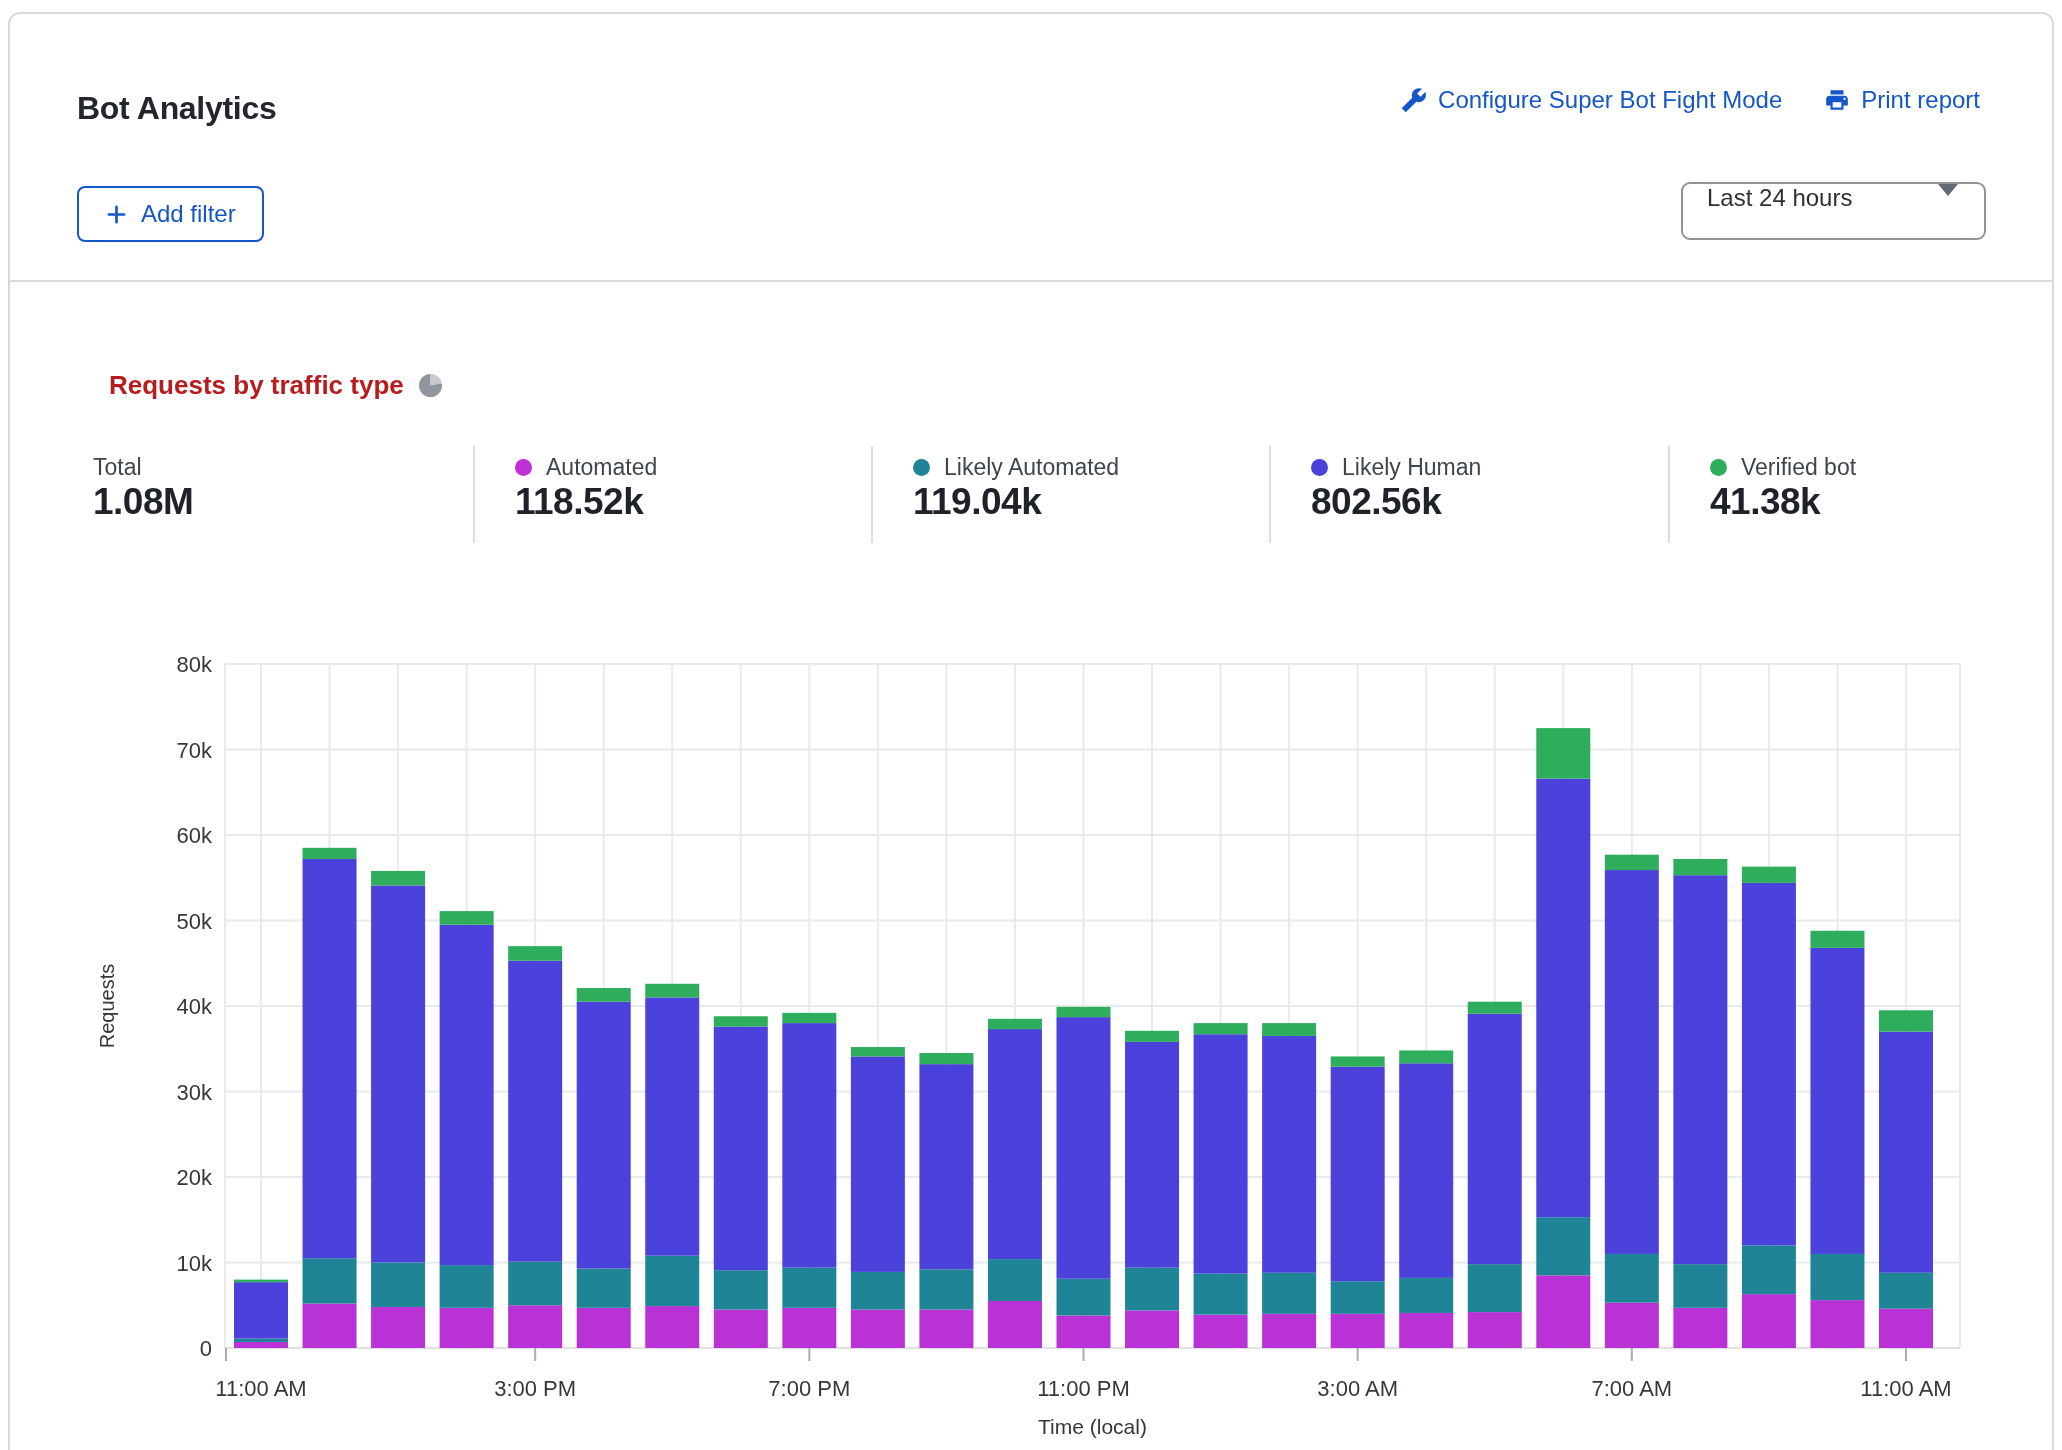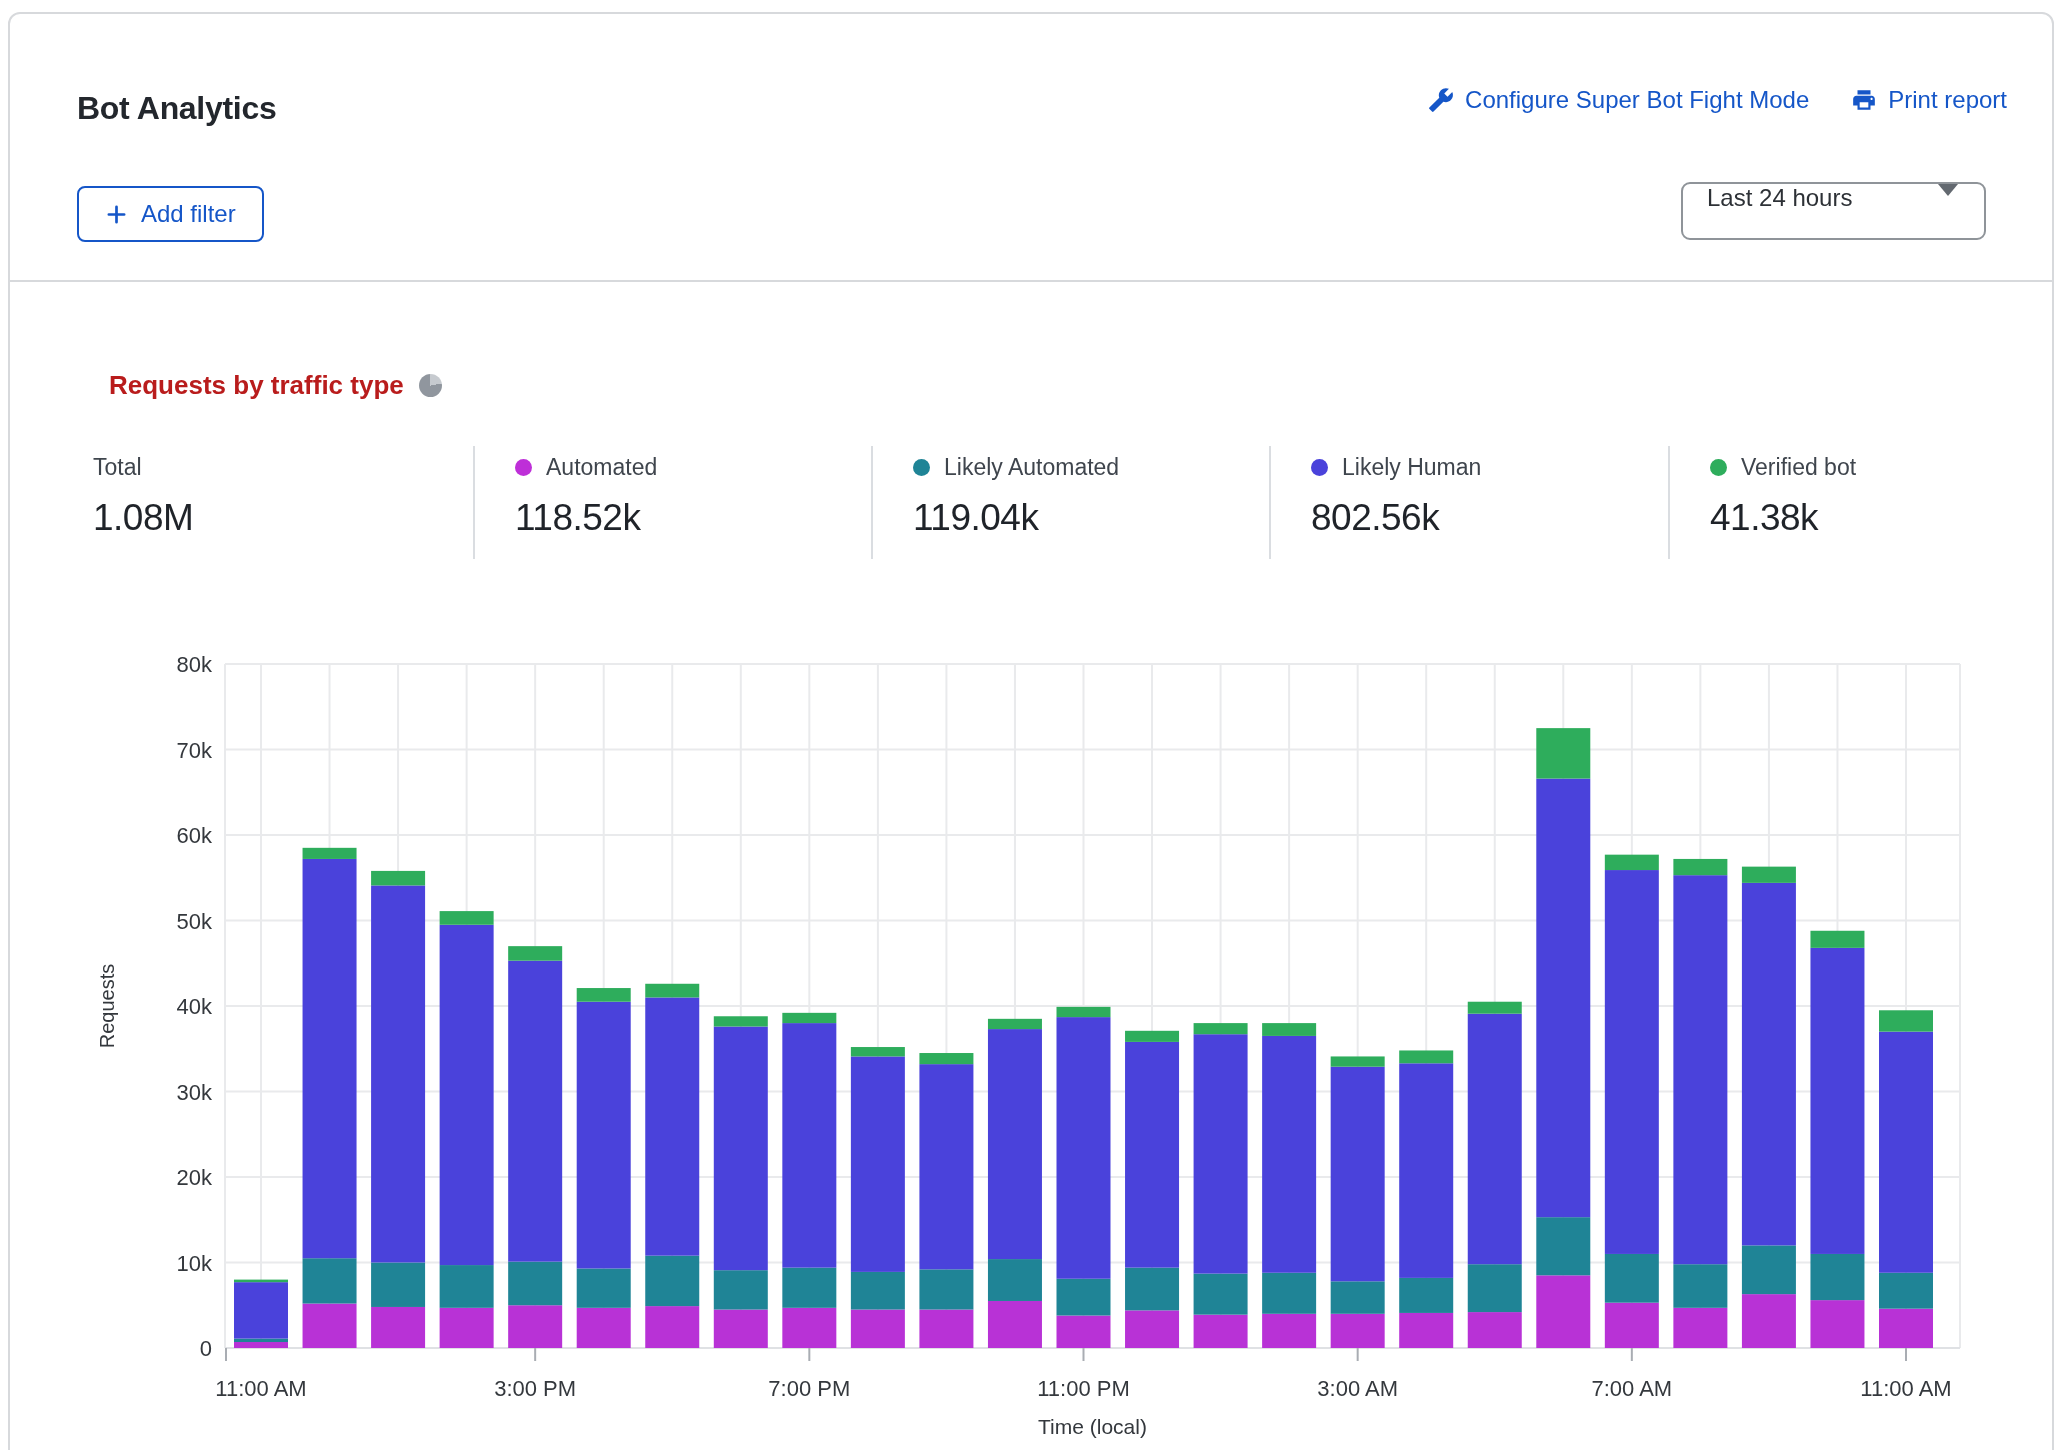--- a/index.html
+++ b/index.html
@@ -13,21 +13,21 @@
   .card {
     position:absolute; left:8px; top:12px; width:2046px; height:1520px;
     background:#fff; border:2px solid #d7d9dc; border-radius:12px;
   }
   
   .page-title {
     position:absolute; left:67px; top:76px;
     font-size:32px; font-weight:700; color:#23272d; letter-spacing:-0.3px;
   }
   .header-links {
-    position:absolute; right:45px; top:72px;
+    position:absolute; right:72px; top:72px;
     display:flex; align-items:center; gap:42px;
   }
   .hlink {
     display:flex; align-items:center; gap:11px;
     color:#1556C8; font-size:24px; cursor:pointer; white-space:nowrap;
   }
   .hlink svg { display:block; fill:#1556C8; }
   .add-filter-btn {
     position:absolute; left:67px; top:172px;
     height:56px; padding:0 26px;
@@ -66,21 +66,21 @@
   
   .stats-row {
     position:absolute; left:83px; top:432px; right:60px;
     display:flex; align-items:flex-end;
   }
   .stat { padding-top:8px; padding-bottom:20px; }
   .stat + .stat { border-left:2px solid #dadde1; padding-left:40px; }
   .stat-label-row { display:flex; align-items:center; gap:14px; }
   .stat-dot { width:17px; height:17px; border-radius:50%; flex:0 0 auto; }
   .stat-label { font-size:23px; color:#3f454d; }
-  .stat-value { margin-top:16px; font-size:37px; font-weight:400; color:#1f2329; letter-spacing:-0.5px; }
+  .stat-value { font-size:37px; font-weight:700; color:#1f2329; letter-spacing:-0.5px; }
   
   .chart-svg { position:absolute; left:0; top:600px; }
 </style>
 </head>
 <body>
 
 <div class="card">
 
   <div class="page-title">Bot Analytics</div>
 

